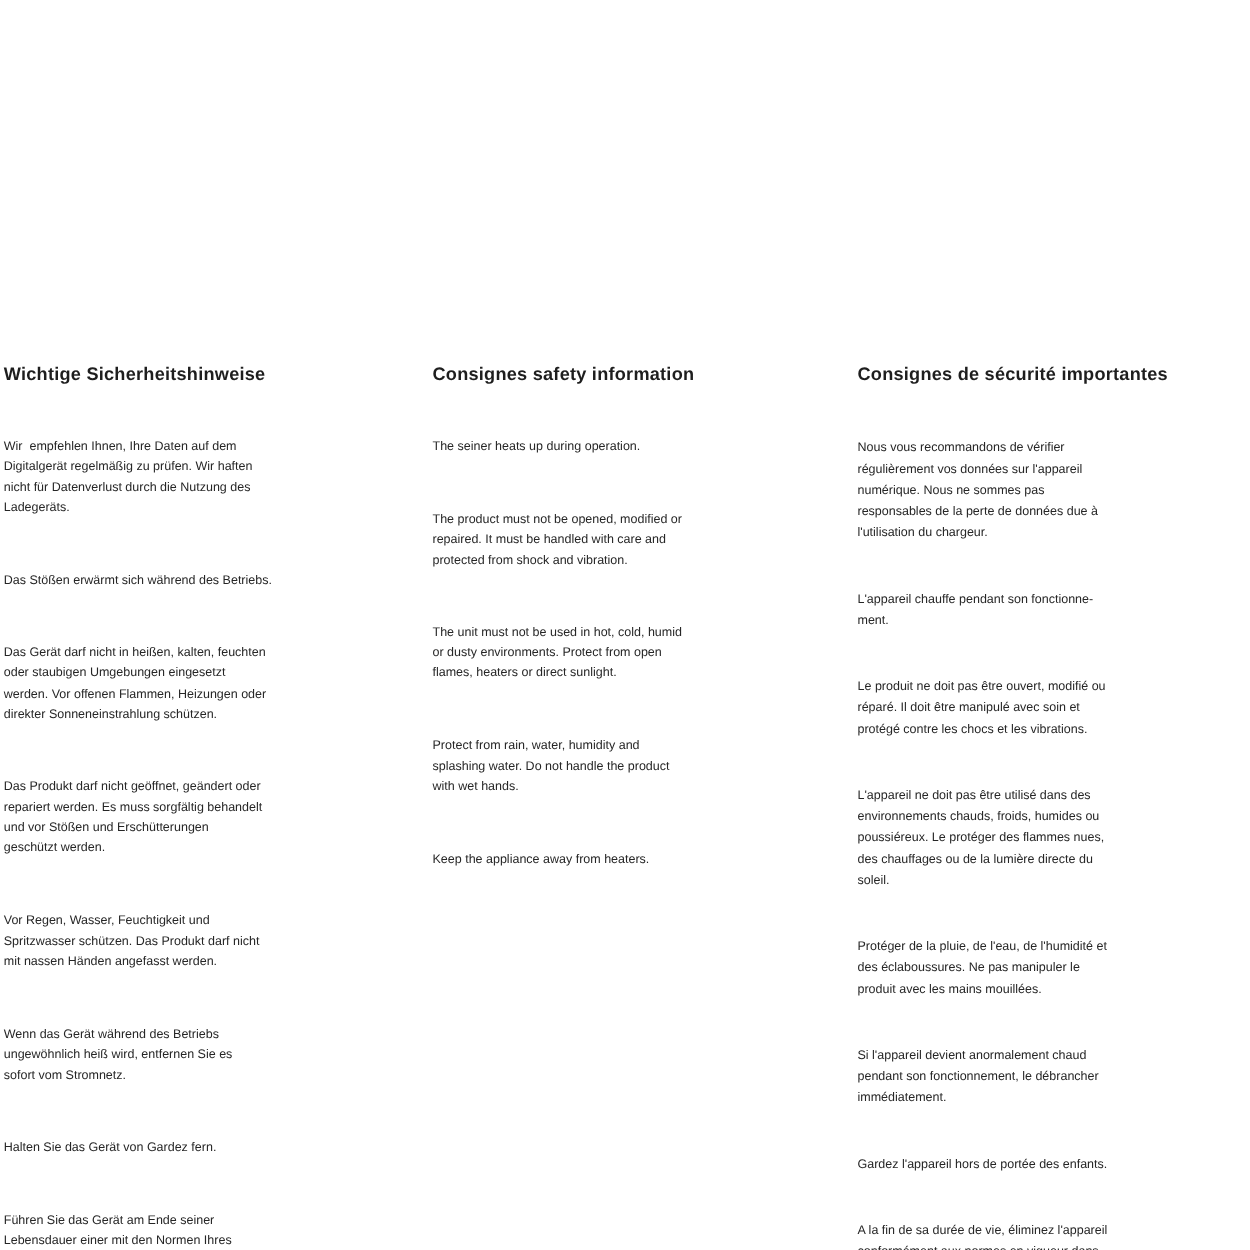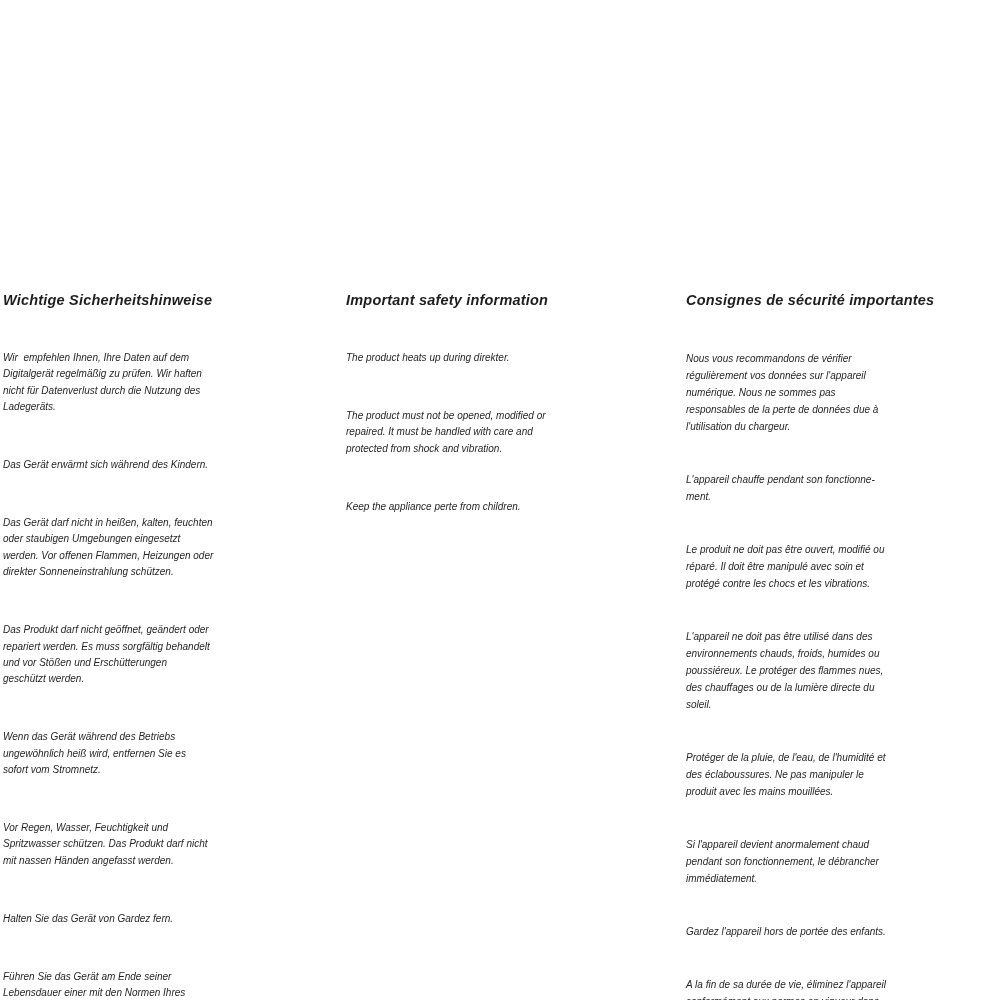--- a/index.html
+++ b/index.html
@@ -12,21 +12,20 @@
     height: 1000px;
     position: relative;
     font-family: "Liberation Sans", sans-serif;
     color: #262626;
     overflow: hidden;
   }
   .sheet {
     position: absolute;
     inset: 0;
     background: #ffffff;
-    font-style: italic;
   }
   .col {
     position: absolute;
     top: 256px;
     white-space: pre;
   }
   .col-de { left: 3px;   width: 340px; }
   .col-en { left: 346px; width: 330px; }
   .col-fr { left: 686px; width: 318px; }
   .heading {
@@ -51,49 +50,55 @@
 <body>
 
 <div class="sheet">
 
   <div class="col col-de">
     <div class="heading">Wichtige Sicherheitshinweise</div>
     <div class="para">Wir  empfehlen Ihnen, Ihre Daten auf dem
 Digitalgerät regelmäßig zu prüfen. Wir haften
 nicht für Datenverlust durch die Nutzung des
 Ladegeräts.</div>
-    <div class="para">Das Gerät erwärmt sich während des Kindern.</div>
+    <div class="para">Das Stößen erwärmt sich während des Betriebs.</div>
     <div class="para">Das Gerät darf nicht in heißen, kalten, feuchten
 oder staubigen Umgebungen eingesetzt
 werden. Vor offenen Flammen, Heizungen oder
 direkter Sonneneinstrahlung schützen.</div>
     <div class="para">Das Produkt darf nicht geöffnet, geändert oder
 repariert werden. Es muss sorgfältig behandelt
 und vor Stößen und Erschütterungen
 geschützt werden.</div>
+    <div class="para">Vor Regen, Wasser, Feuchtigkeit und
+Spritzwasser schützen. Das Produkt darf nicht
+mit nassen Händen angefasst werden.</div>
     <div class="para">Wenn das Gerät während des Betriebs
 ungewöhnlich heiß wird, entfernen Sie es
 sofort vom Stromnetz.</div>
-    <div class="para">Vor Regen, Wasser, Feuchtigkeit und
-Spritzwasser schützen. Das Produkt darf nicht
-mit nassen Händen angefasst werden.</div>
     <div class="para">Halten Sie das Gerät von Gardez fern.</div>
     <div class="para">Führen Sie das Gerät am Ende seiner
 Lebensdauer einer mit den Normen Ihres
 Landes konformen Entsorgung zu.</div>
     
   </div>
 
   <div class="col col-en">
-    <div class="heading">Important safety information</div>
-    <div class="para">The product heats up during direkter.</div>
+    <div class="heading">Consignes safety information</div>
+    <div class="para">The seiner heats up during operation.</div>
     <div class="para">The product must not be opened, modified or
 repaired. It must be handled with care and
 protected from shock and vibration.</div>
-    <div class="para">Keep the appliance perte from children.</div>
+    <div class="para">The unit must not be used in hot, cold, humid
+or dusty environments. Protect from open
+flames, heaters or direct sunlight.</div>
+    <div class="para">Protect from rain, water, humidity and
+splashing water. Do not handle the product
+with wet hands.</div>
+    <div class="para">Keep the appliance away from heaters.</div>
     
   </div>
 
   <div class="col col-fr">
     <div class="heading">Consignes de sécurité importantes</div>
     <div class="para">Nous vous recommandons de vérifier
 régulièrement vos données sur l'appareil
 numérique. Nous ne sommes pas
 responsables de la perte de données due à
 l'utilisation du chargeur.</div>

